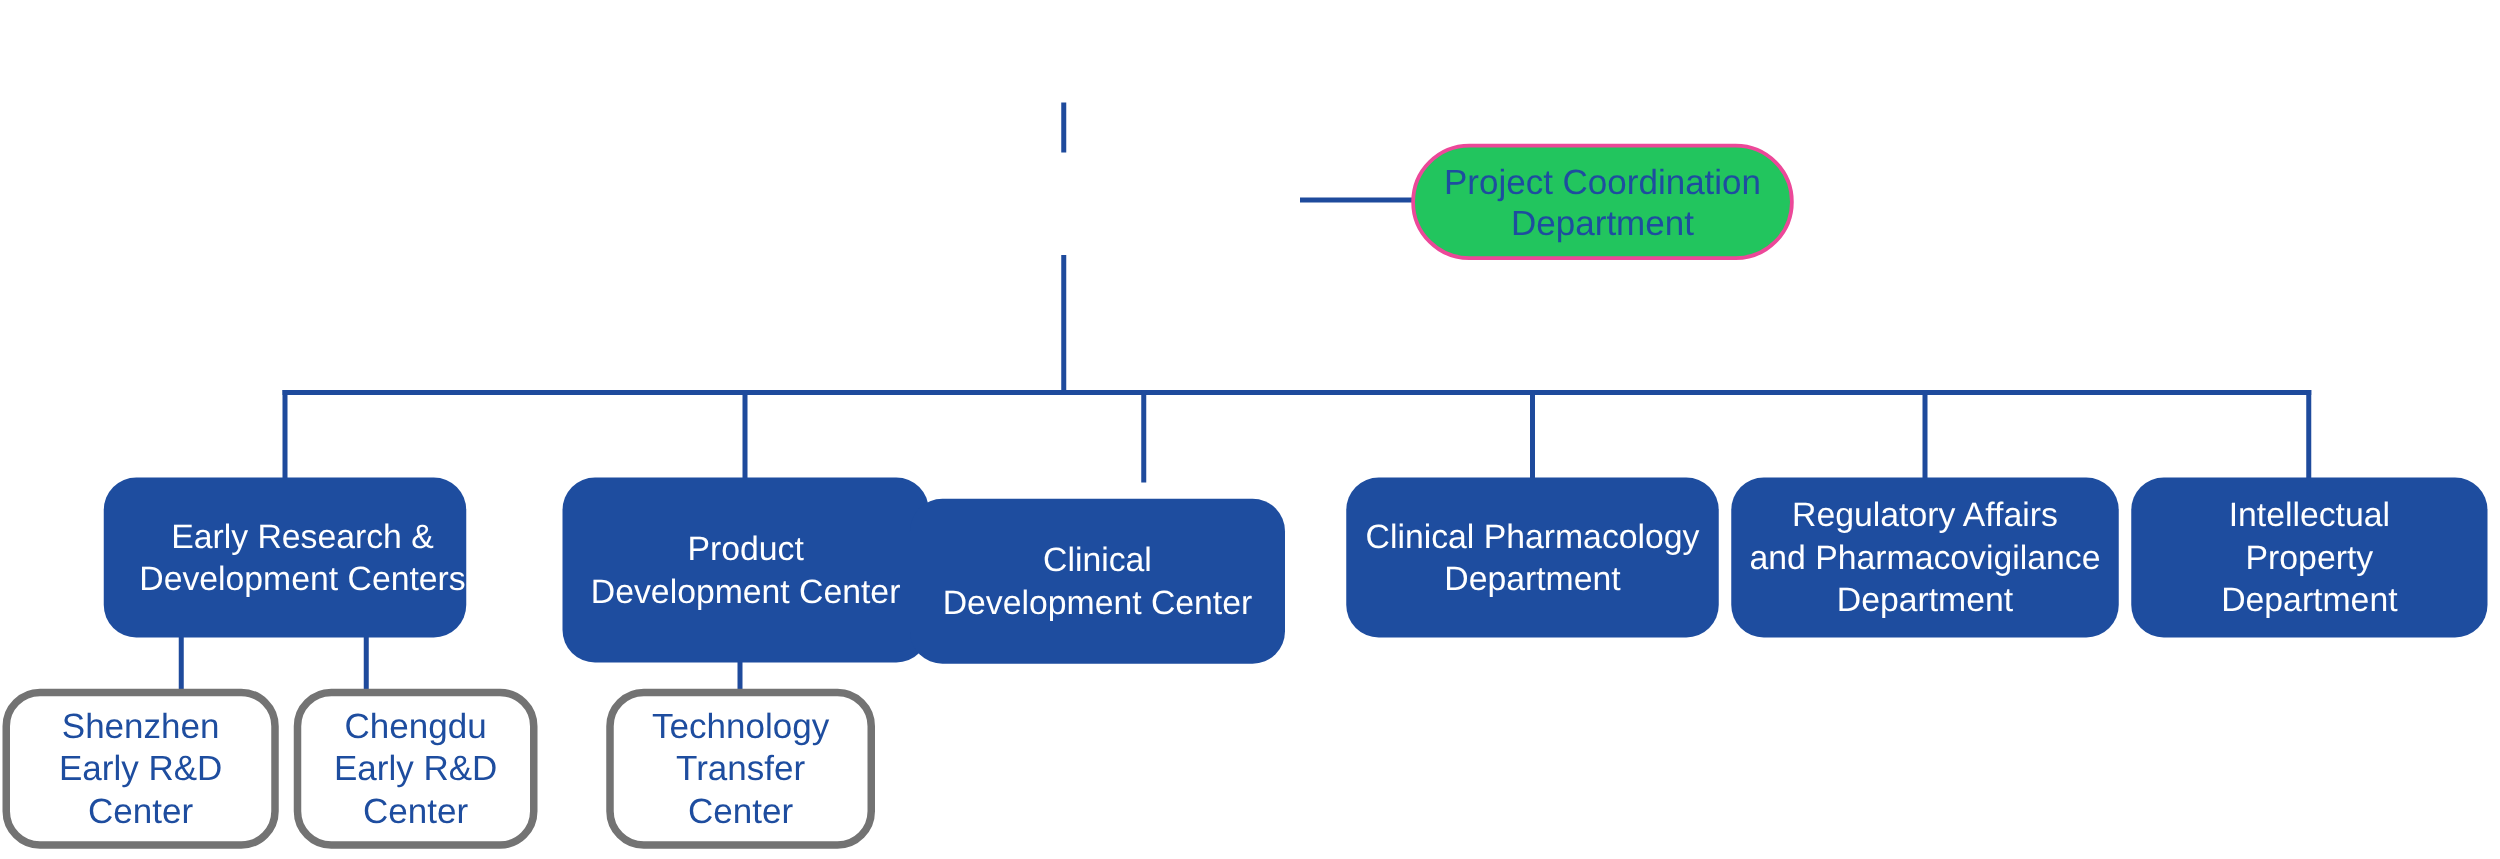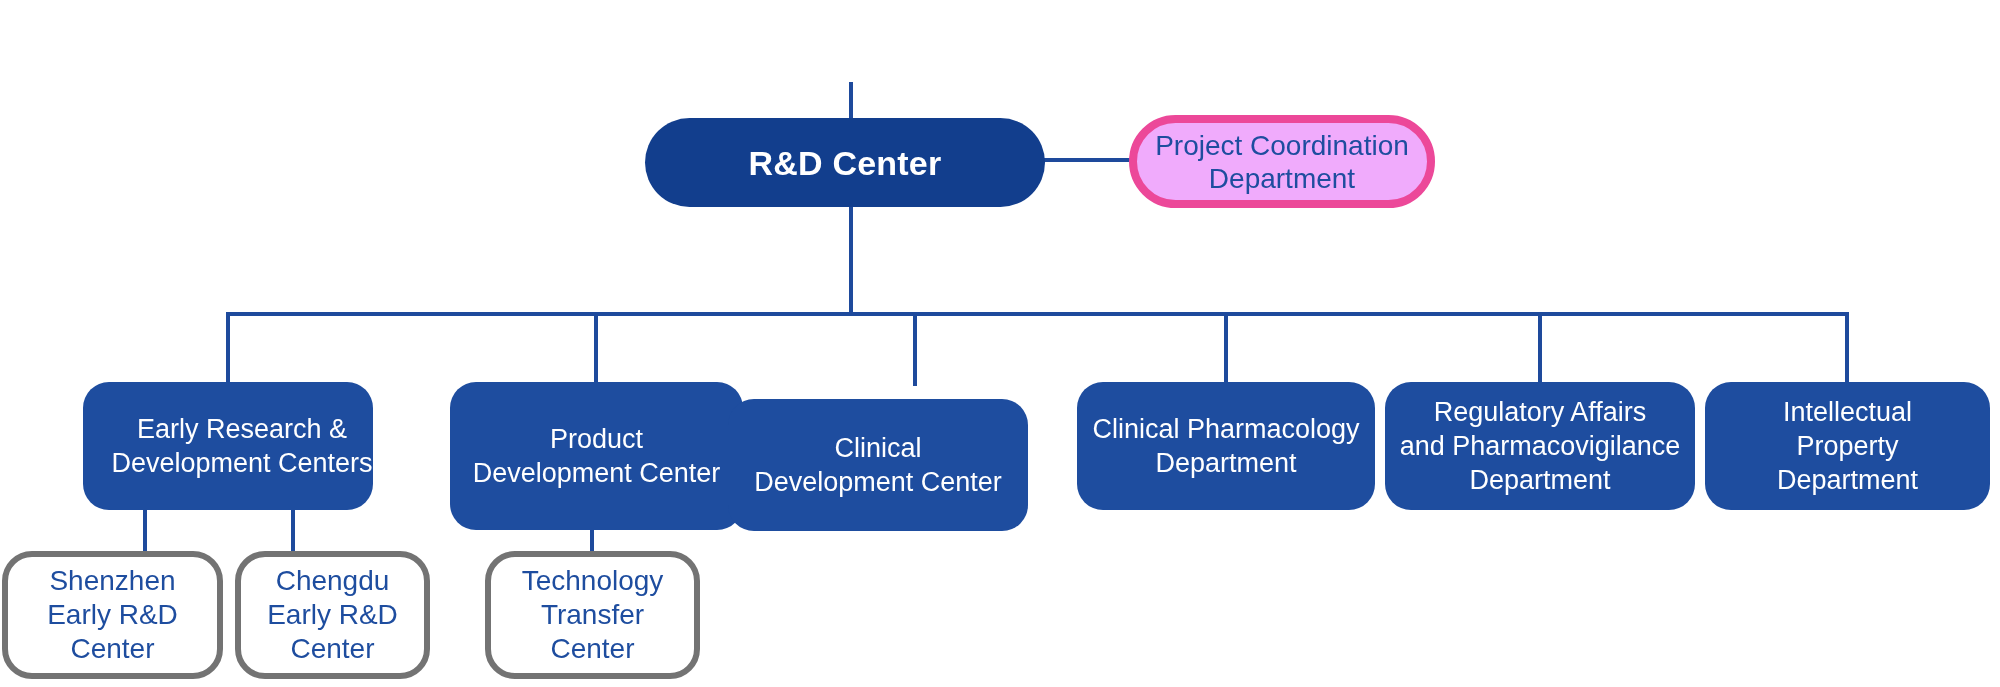--- a/index.html
+++ b/index.html
@@ -45,22 +45,22 @@
   }
   .pill .label {
     font-size: 34px;
     font-weight: bold;
     line-height: 40px;
     letter-spacing: 0.2px;
   }
 
   
   .pill-outline {
-    background: #f0abfc;
-    border: 8px solid #ec4899;
+    background: #22c55e;
+    border: 3px solid #ec4899;
     border-radius: 48px;
     color: #1e4d9f;
   }
   .pill-outline .label {
     font-size: 28px;
     line-height: 33px;
   }
 
   
   .dept {
@@ -98,23 +98,20 @@
   <div class="line v" style="left:594px; top:312px; height:74px;"></div>
   <div class="line v" style="left:913px; top:312px; height:74px;"></div>
   <div class="line v" style="left:1224px; top:312px; height:74px;"></div>
   <div class="line v" style="left:1538px; top:312px; height:74px;"></div>
   <div class="line v" style="left:1845px; top:312px; height:74px;"></div>
   <div class="line v" style="left:143px; top:506px; height:49px;"></div>
   <div class="line v" style="left:291px; top:506px; height:49px;"></div>
   <div class="line v" style="left:590px; top:506px; height:49px;"></div>
 
 
-  <div class="node pill" style="left:645px; top:118px; width:400px; height:89px;">
-    <span class="label">R&amp;D Center</span>
-  </div>
 
   <div class="node pill-outline" style="left:1129px; top:115px; width:306px; height:93px;">
     <span class="label">Project Coordination
 Department</span>
   </div>
 
   <div class="node dept" style="left:83px; top:382px; width:290px; height:128px;padding-left:28px;">
     <span class="label">Early Research &amp;
 Development Centers</span>
   </div>

